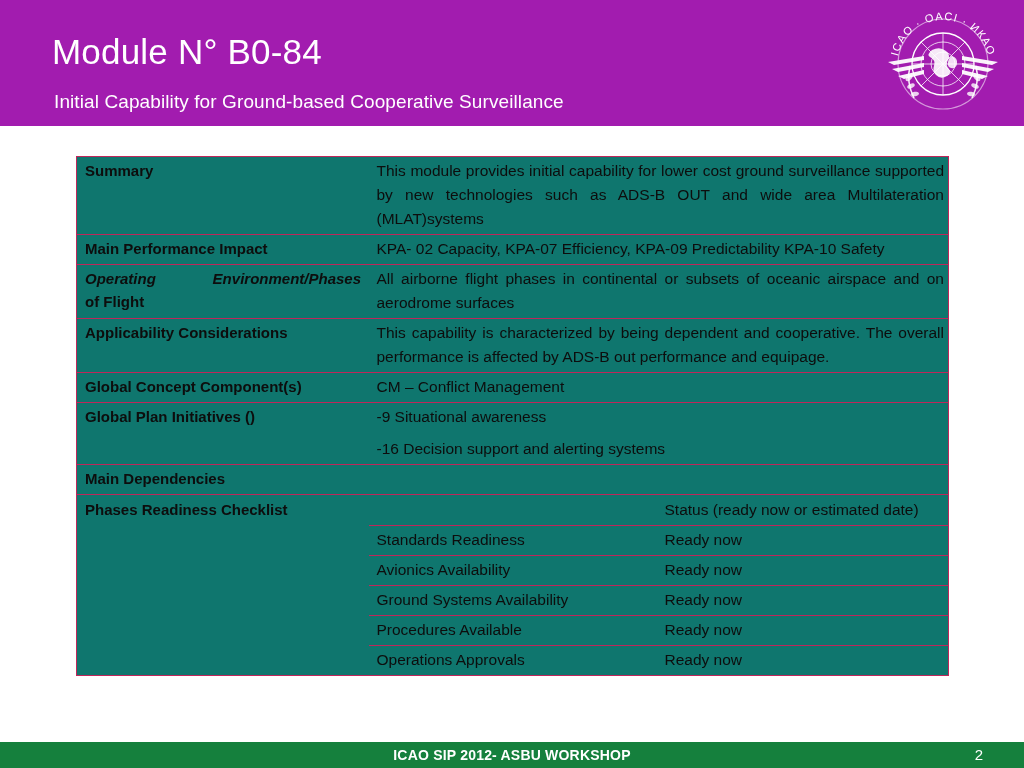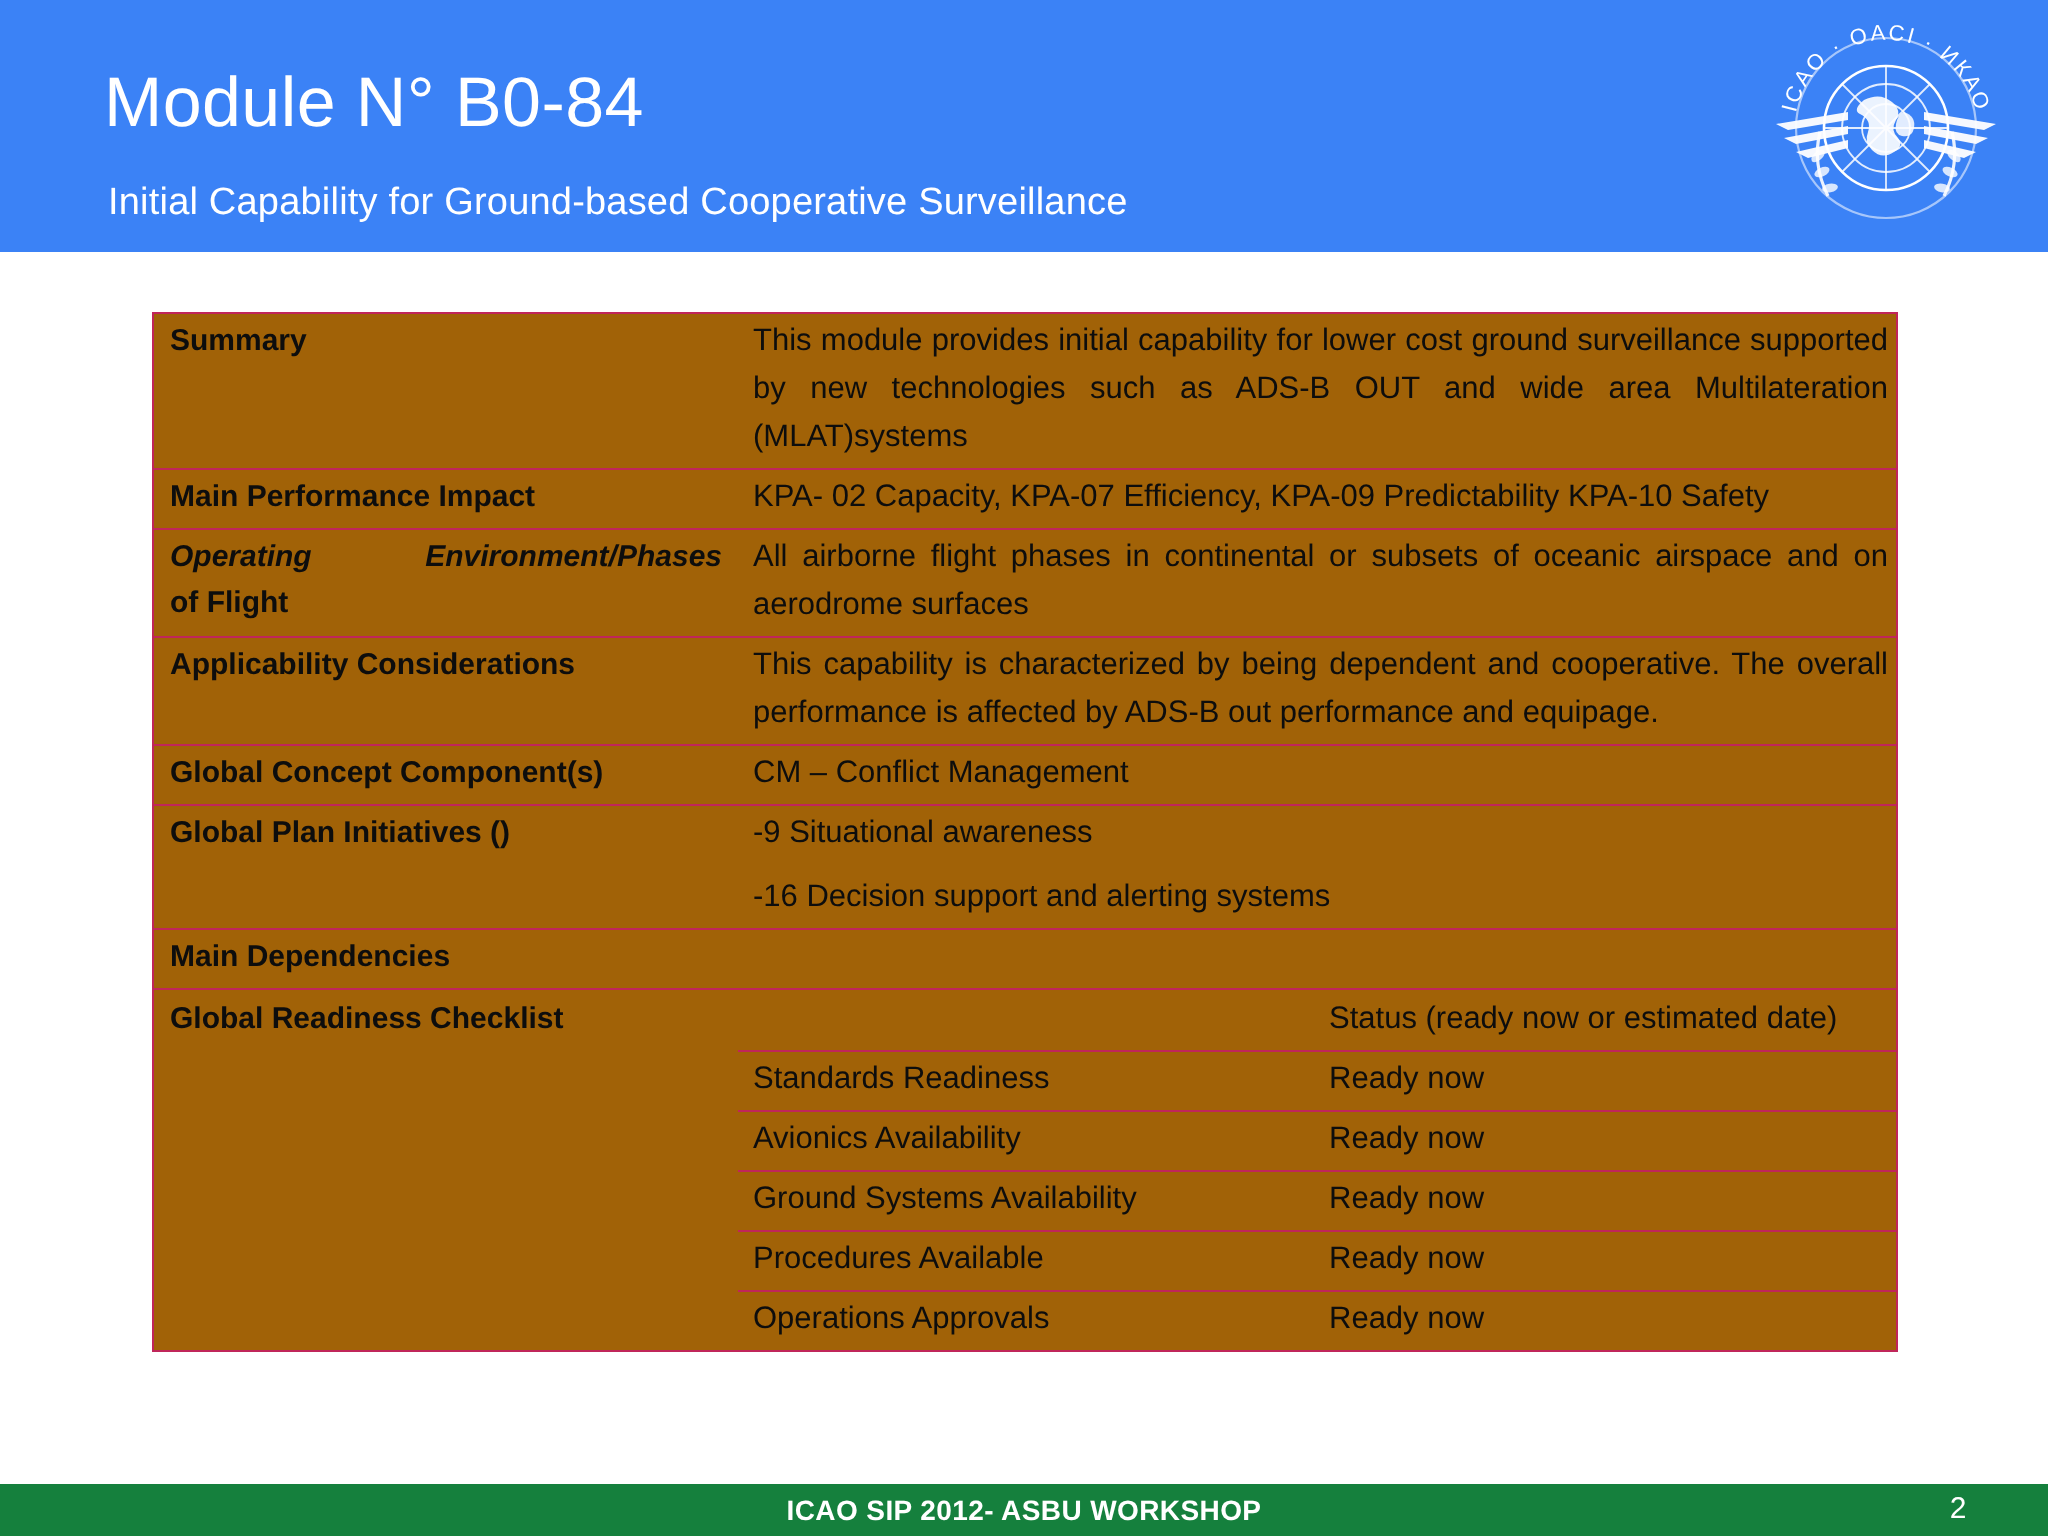--- a/index.html
+++ b/index.html
@@ -15,21 +15,21 @@
     position: relative;
   }
 
   
   .header-band {
     position: absolute;
     left: 0;
     top: 0;
     width: 1024px;
     height: 126px;
-    background: #3b82f6;
+    background: #a21caf;
   }
   .header-title {
     position: absolute;
     left: 52px;
     top: 31px;
     font-size: 35px;
     line-height: 42px;
     color: #ffffff;
     font-weight: 400;
     letter-spacing: 0.2px;
@@ -58,21 +58,21 @@
   .logo-wrap svg { display: block; }
 
   
   .module-table {
     position: absolute;
     left: 76px;
     top: 156px;
     width: 872px;
     border-collapse: collapse;
     table-layout: fixed;
-    background: #a16207;
+    background: #0f766e;
     padding-left: 36px;
   }
   .module-table td {
     vertical-align: top;
     padding: 2px 4px 3px 8px;
     font-size: 15.5px;
     line-height: 24px;
     color: #0d0d0d;
   }
   .module-table tr.bordered > td {
@@ -294,21 +294,21 @@
 
     <tr class="bordered">
       <td class="first-col">
         <span class="lbl">Main Dependencies</span>
       </td>
       <td class="val last-col" colspan="2"></td>
     </tr>
 
     <tr class="checklist-head">
       <td class="blank-left" style="border-top:1.4px solid #C0265A;">
-        <span class="lbl">Global Readiness Checklist</span>
+        <span class="lbl">Phases Readiness Checklist</span>
       </td>
       <td style="border-top:1.4px solid #C0265A;"></td>
       <td class="val-just blank-right" style="border-top:1.4px solid #C0265A; padding-left:8px;">Status (ready now or estimated date)</td>
     </tr>
 
     <tr class="chk-row">
       <td class="blank-left"></td>
       <td class="chk-name">Standards Readiness</td>
       <td class="chk-status last-col">Ready now</td>
     </tr>

